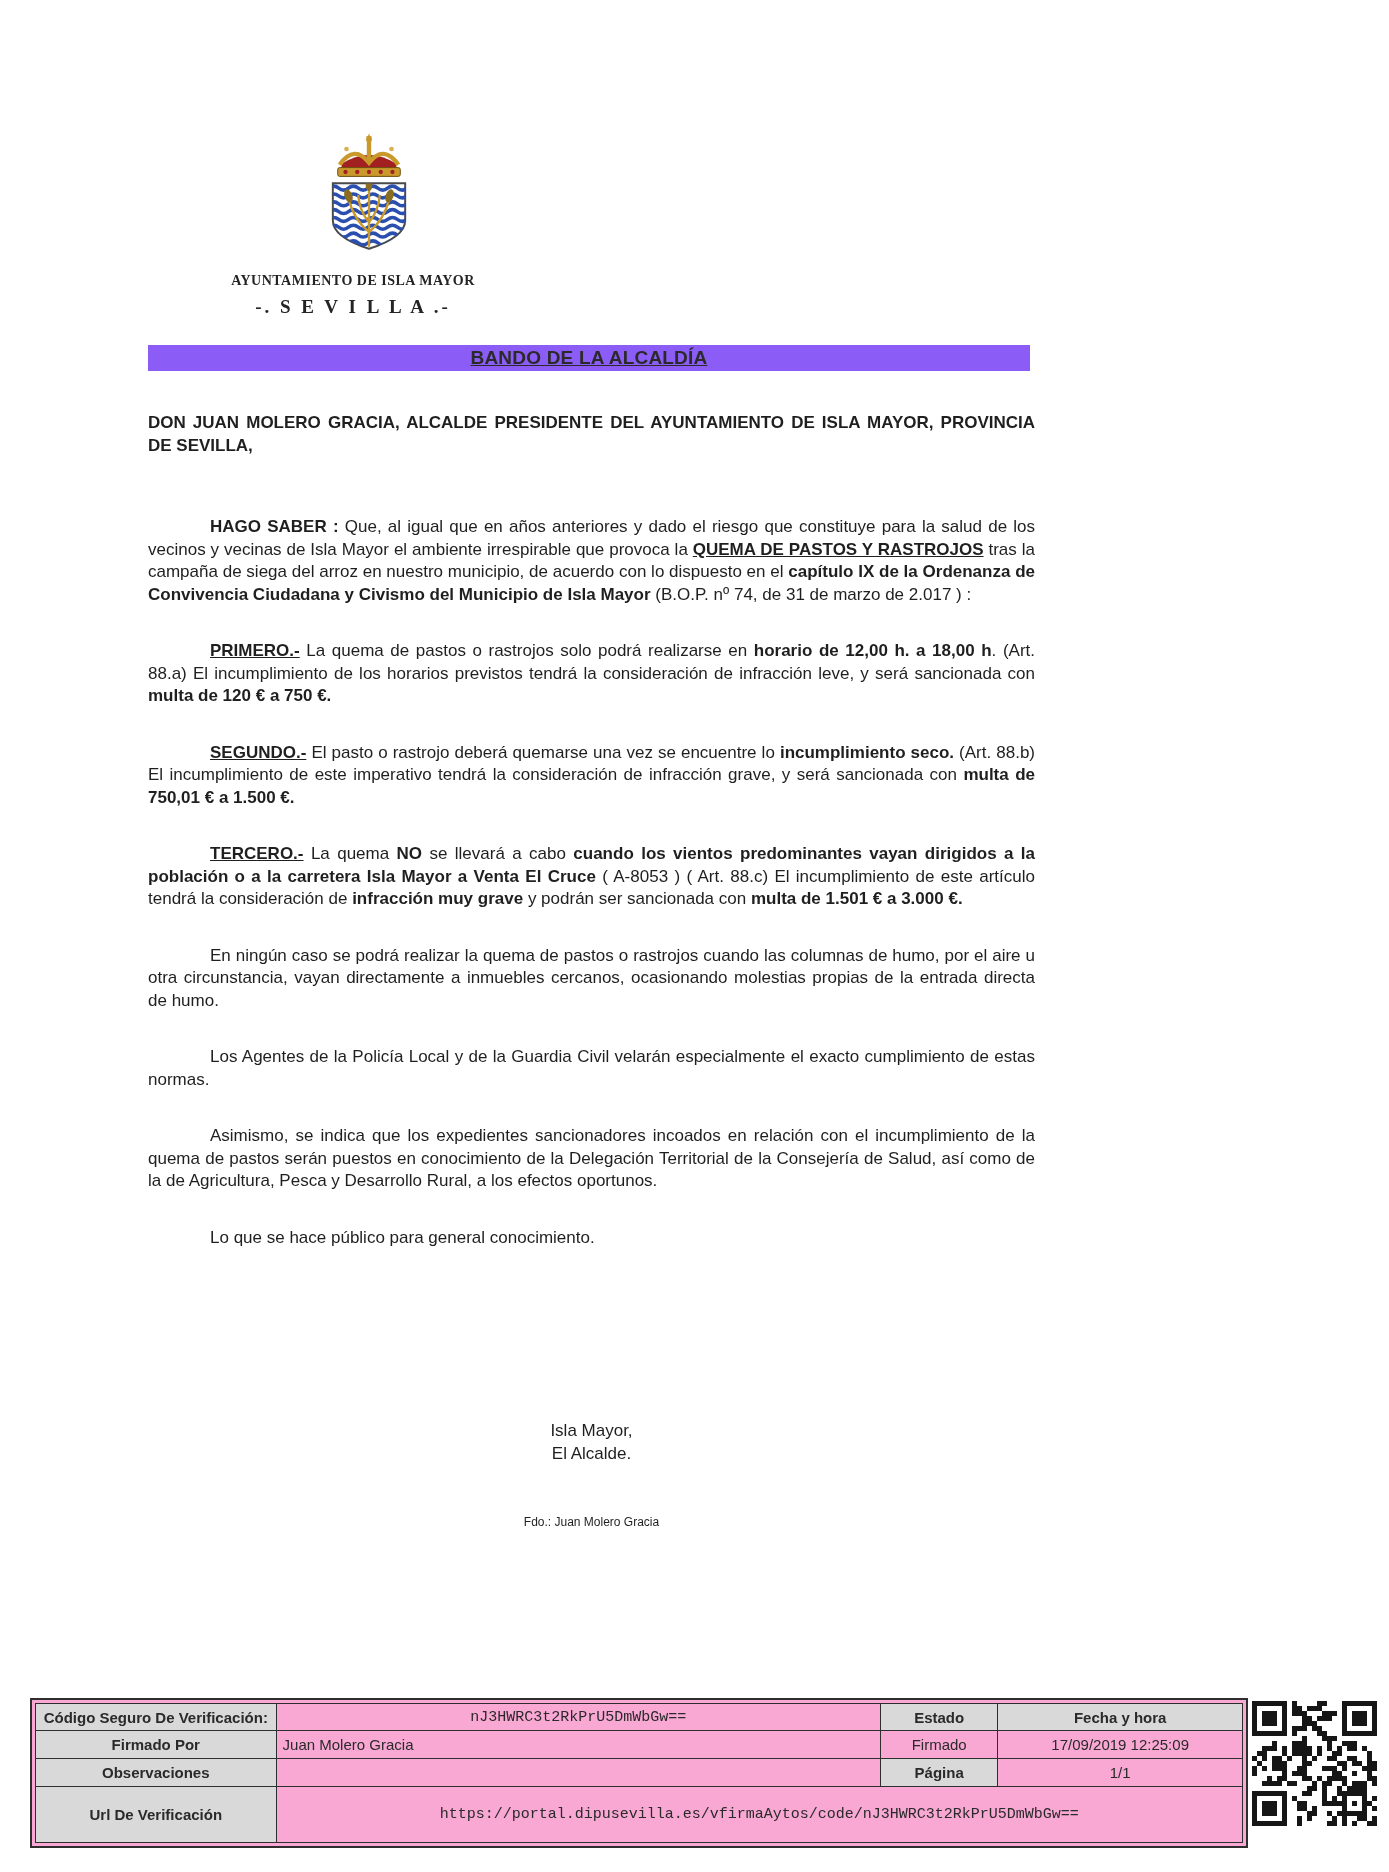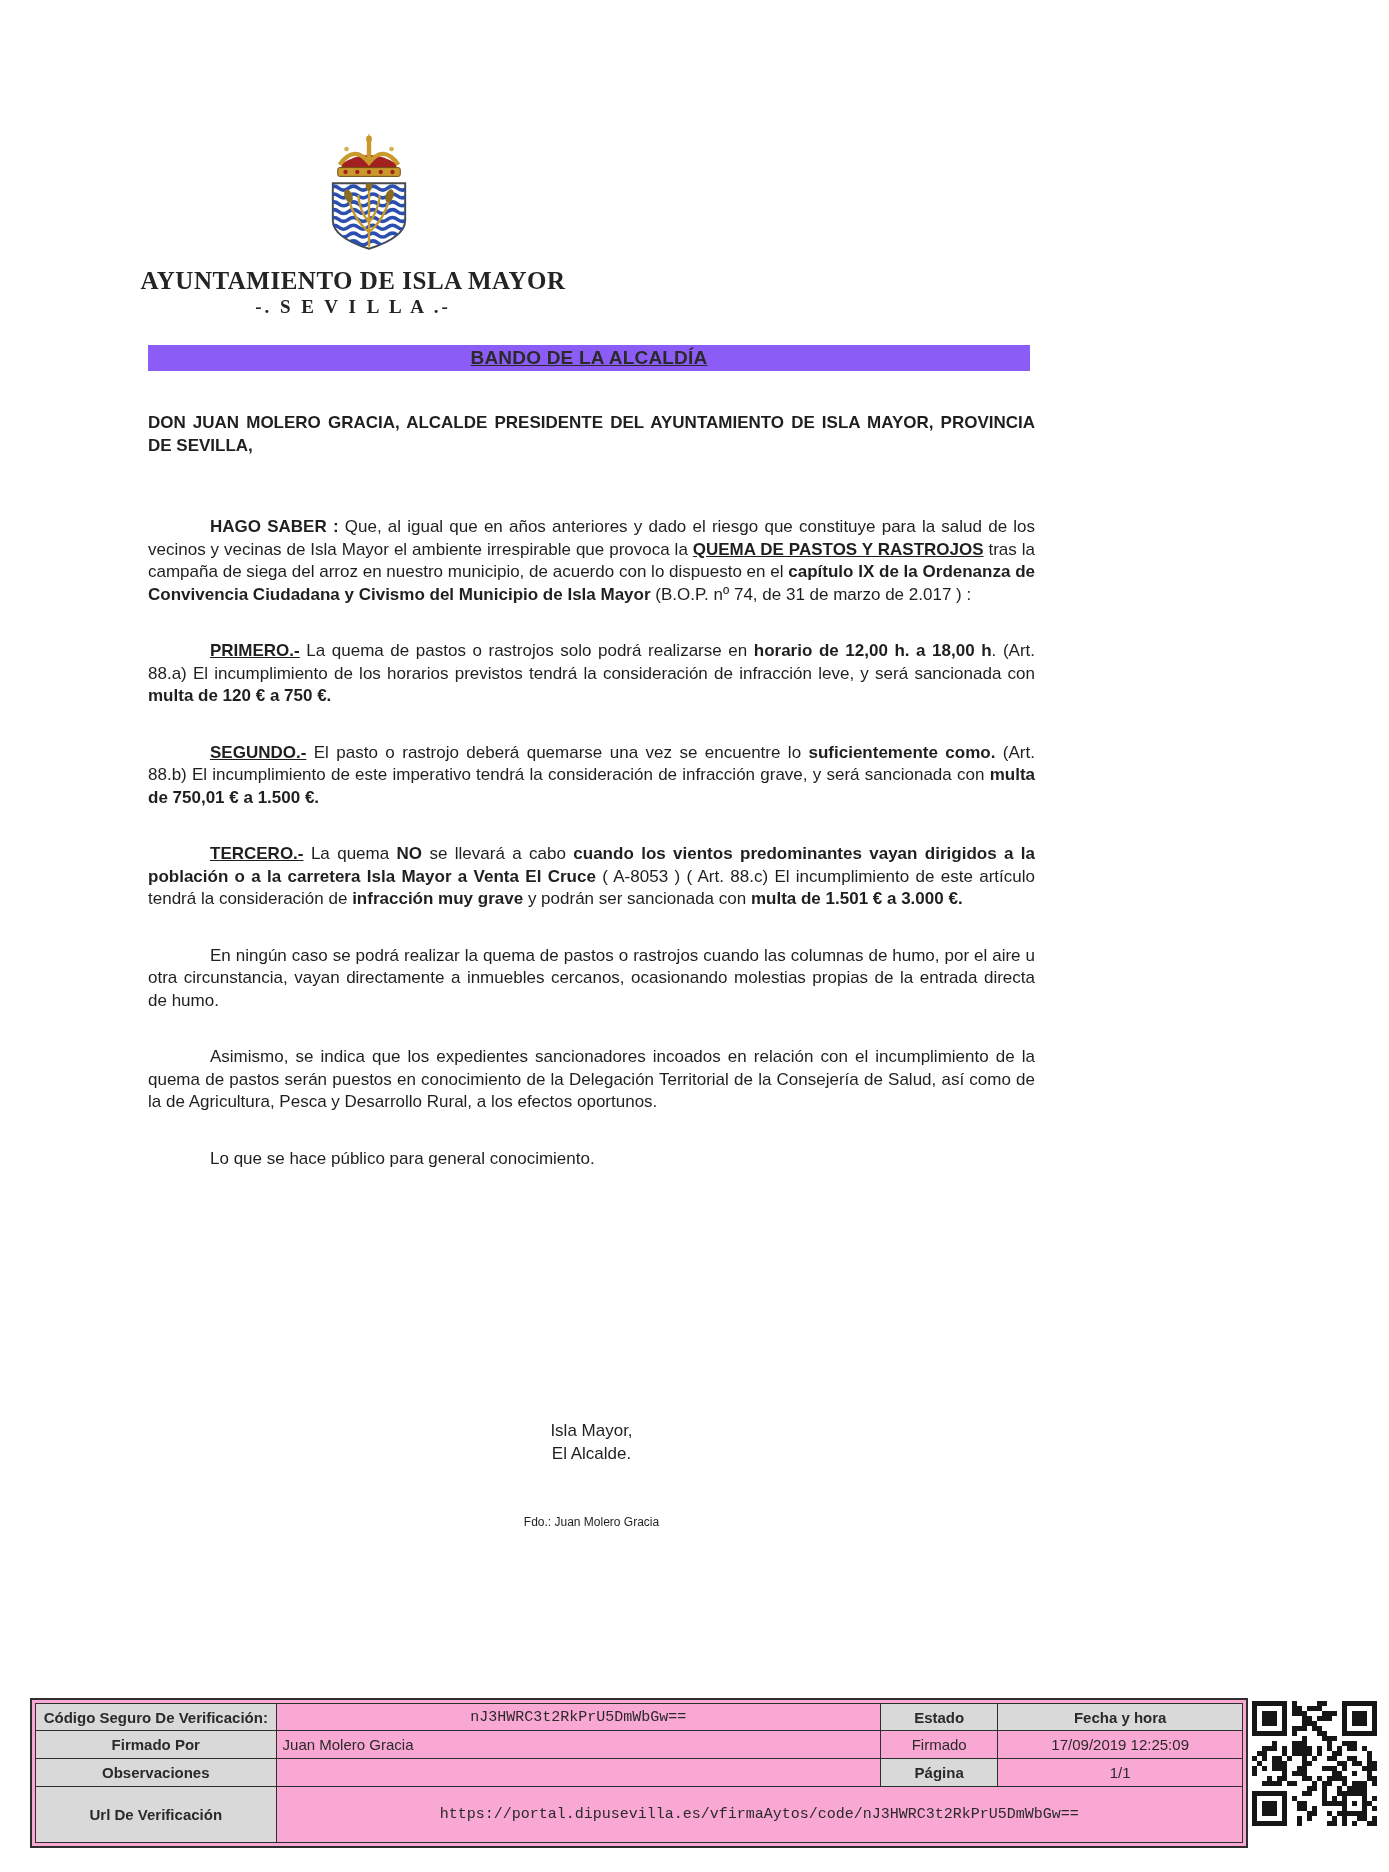--- a/index.html
+++ b/index.html
@@ -12,21 +12,21 @@
     overflow:hidden;
   }
   
   .crest{position:absolute;left:325px;top:133px;width:88px;height:122px;}
   .org{
     position:absolute;left:128px;top:268px;width:450px;
     text-align:center;
     font-family:"Liberation Serif", serif;
     font-weight:700;color:#242424;
   }
-  .org-name{font-size:25px;letter-spacing:.5px;line-height:26px;}
+  .org-name{font-size:14px;letter-spacing:.5px;line-height:26px;}
   .org-sub{font-size:19px;letter-spacing:3px;line-height:26px;}
   
   .title-bar{
     position:absolute;left:148px;top:345px;width:882px;height:26px;
     background:#8b5cf6;
     display:flex;align-items:center;justify-content:center;
   }
   .title-bar span{
     font-size:19px;font-weight:700;color:#2a2a2a;
     text-decoration:underline;letter-spacing:.2px;
@@ -134,23 +134,24 @@
   </div>
 
   <div class="title-bar">
     <span>BANDO DE LA ALCALDÍA</span>
   </div>
 
   <div class="body-text">
       <p class="p-intro"><span>DON JUAN MOLERO GRACIA, ALCALDE PRESIDENTE DEL AYUNTAMIENTO DE ISLA MAYOR, PROVINCIA DE SEVILLA,</span></p>
       <p><span class="b">HAGO SABER : </span><span>Que, al igual que en años anteriores y dado el riesgo que constituye para la salud de los vecinos y vecinas de Isla Mayor el ambiente irrespirable que provoca la </span><span class="b u">QUEMA DE PASTOS Y RASTROJOS</span><span>  tras la campaña de siega del arroz en nuestro municipio,  de acuerdo con lo dispuesto en el </span><span class="b">capítulo IX de la Ordenanza de Convivencia Ciudadana y Civismo del Municipio de Isla Mayor</span><span> (B.O.P.  nº 74, de 31 de marzo de 2.017 ) :</span></p>
       <p><span class="b u">PRIMERO.-</span><span> La quema de  pastos o rastrojos solo podrá realizarse en </span><span class="b">horario de 12,00 h. a 18,00 h</span><span>. (Art. 88.a)   El incumplimiento de los horarios previstos tendrá la consideración de infracción leve, y será sancionada con </span><span class="b">multa de 120 € a 750 €.</span></p>
-      <p><span class="b u">SEGUNDO.-</span><span>  El pasto o rastrojo deberá quemarse  una vez se encuentre lo </span><span class="b">suficientemente como.</span><span> (Art. 88.b)  El incumplimiento de este imperativo tendrá la consideración de infracción grave, y será sancionada con </span><span class="b">multa de 750,01 € a 1.500 €.</span></p>
+      <p><span class="b u">SEGUNDO.-</span><span>  El pasto o rastrojo deberá quemarse  una vez se encuentre lo </span><span class="b">incumplimiento seco.</span><span> (Art. 88.b)  El incumplimiento de este imperativo tendrá la consideración de infracción grave, y será sancionada con </span><span class="b">multa de 750,01 € a 1.500 €.</span></p>
       <p><span class="b u">TERCERO.-</span><span> La quema </span><span class="b">NO</span><span> se llevará a cabo </span><span class="b">cuando los vientos predominantes vayan dirigidos a la población o  a la carretera Isla Mayor a Venta El Cruce</span><span> ( A-8053 ) ( Art. 88.c) El incumplimiento de este artículo tendrá la consideración de </span><span class="b">infracción muy grave</span><span> y podrán ser sancionada con </span><span class="b">multa de 1.501 € a 3.000 €.</span></p>
       <p><span>En ningún caso se podrá realizar la quema de pastos o rastrojos cuando las columnas de humo, por el aire u otra circunstancia, vayan directamente a inmuebles cercanos, ocasionando molestias propias de la entrada directa de humo.</span></p>
+      <p><span>Los Agentes de la Policía Local y de la Guardia Civil velarán especialmente el exacto cumplimiento de estas normas.</span></p>
       <p><span>Asimismo, se indica que los expedientes sancionadores incoados en relación con el incumplimiento de la quema de pastos serán puestos en conocimiento de la Delegación Territorial de la Consejería de Salud, así como de la de Agricultura, Pesca y Desarrollo Rural, a los efectos oportunos.</span></p>
       <p class="p-last"><span>Lo que se hace público para general conocimiento.</span></p>
     </div>
 
   <div class="closing">
     <div>Isla Mayor,</div>
     <div>El Alcalde.</div>
   </div>
   <div class="signature">Fdo.: Juan Molero Gracia</div>
 

